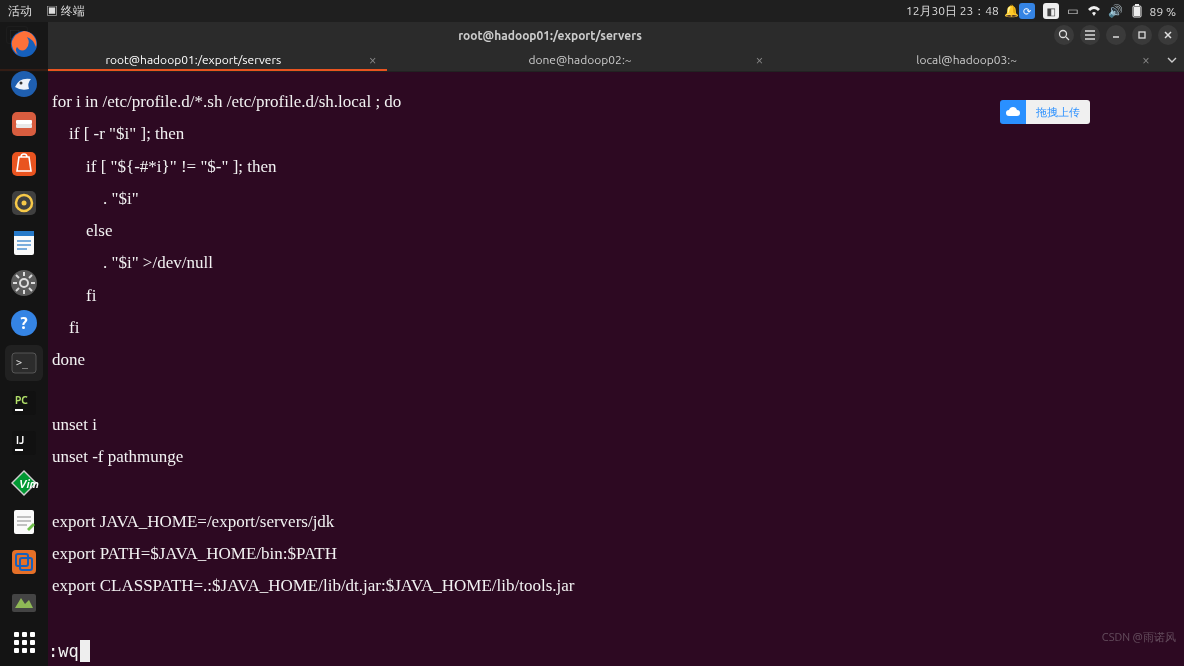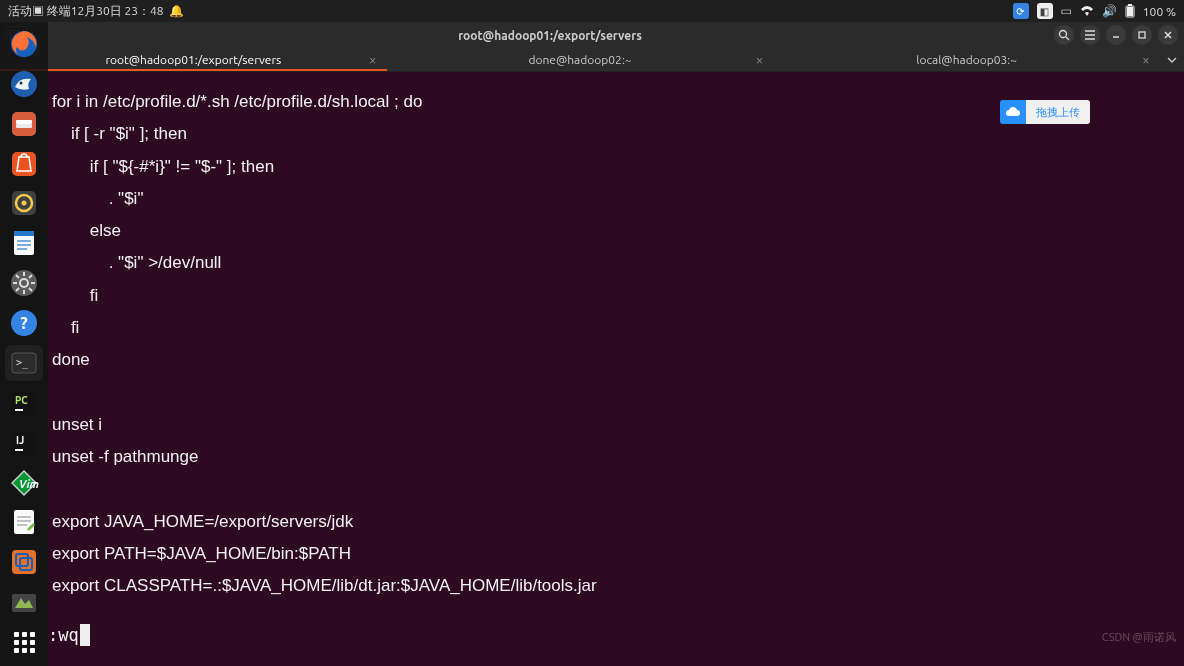--- a/index.html
+++ b/index.html
@@ -15,22 +15,22 @@
   }
   .topbar {
     height: 22px;
     background: #1f1f1f;
     display: flex;
     align-items: center;
     padding: 0 8px;
     font-size: 12px;
     color: #ddd;
   }
-  .topbar .left { display:flex; align-items:center; }
-  .topbar .center { flex:1; text-align:left; font-size: 12px; }
+  .topbar .left { display:flex; gap:14px; align-items:center; }
+  .topbar .center { flex:1; text-align:right; font-size: 12px; }
   .topbar .right { display:flex; gap:8px; align-items:center; }
   .topbar .right .icon-sq {
     width:16px; height:16px; border-radius:3px; display:flex;
     align-items:center; justify-content:center; font-size:10px;
   }
   .blue-sq { background:#3584e4; color:#fff; }
   .white-sq { background:#eee; color:#444; }
 
   .winbar {
     height: 26px;
@@ -101,28 +101,28 @@
   .grid9 span { width:5px; height:5px; background:#fff; border-radius:1px; }
 
   .term-area {
     position:absolute;
     left:48px; right:0;
     top:72px; bottom:0;
     background:#2d0922;
     padding: 14px 4px 4px 4px;
   }
   .code {
-    font-family: Liberation Sans, sans-serif;
+    font-family: Liberation Serif, serif;
     font-size: 17px;
     line-height: 1.9;
     color:#f2f2f2;
     white-space: pre;
   }
   .vim-cmd {
-    position:absolute; left:0; bottom:20px;
+    position:absolute; left:0; bottom:4px;
     font-family: "DejaVu Sans Mono",monospace;
     font-size: 17px; color:#f2f2f2;
     display:flex; align-items:center;text-align:center;
   }
   .cursor-block {
     display:inline-block; width:10px; height:22px; background:#eee; margin-left:1px;
   }
 
   .upload-widget {
     position:absolute; right:94px; top:100px;
@@ -167,21 +167,21 @@
         </svg>
     </span>
     <span>🔊</span>
     <span>
       <svg width="10" height="14" viewBox="0 0 10 14">
           <rect x="1" y="2" width="8" height="11" rx="1" fill="none" stroke="#eee" stroke-width="1"></rect>
           <rect x="3" y="0" width="4" height="2" fill="#eee"></rect>
           <rect x="2" y="3" width="6" height="9" fill="#eee"></rect>
         </svg>
     </span>
-    <span>100 %</span>
+    <span>89 %</span>
   </div>
 </div>
 
 <div class="winbar">
   <div class="left">
     <div class="newtab">
       <svg width="14" height="10" viewBox="0 0 14 10">
           <rect x="0" y="0" width="9" height="9" rx="1" fill="none" stroke="#bbb" stroke-width="1"></rect>
           <line x1="11" y1="2" x2="11" y2="8" stroke="#bbb" stroke-width="1"></line>
           <line x1="8" y1="5" x2="14" y2="5" stroke="#bbb" stroke-width="1"></line>

